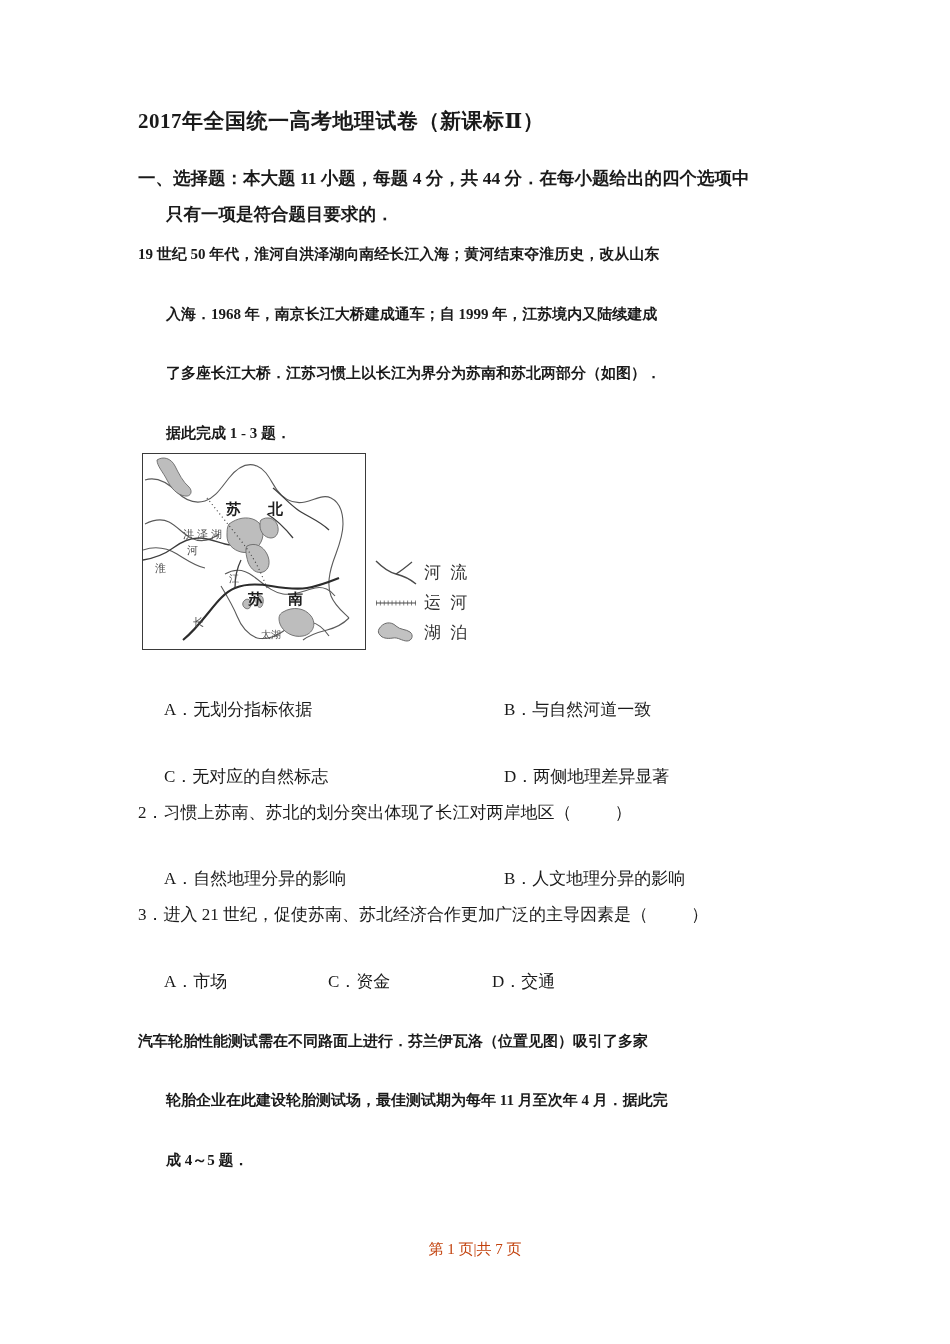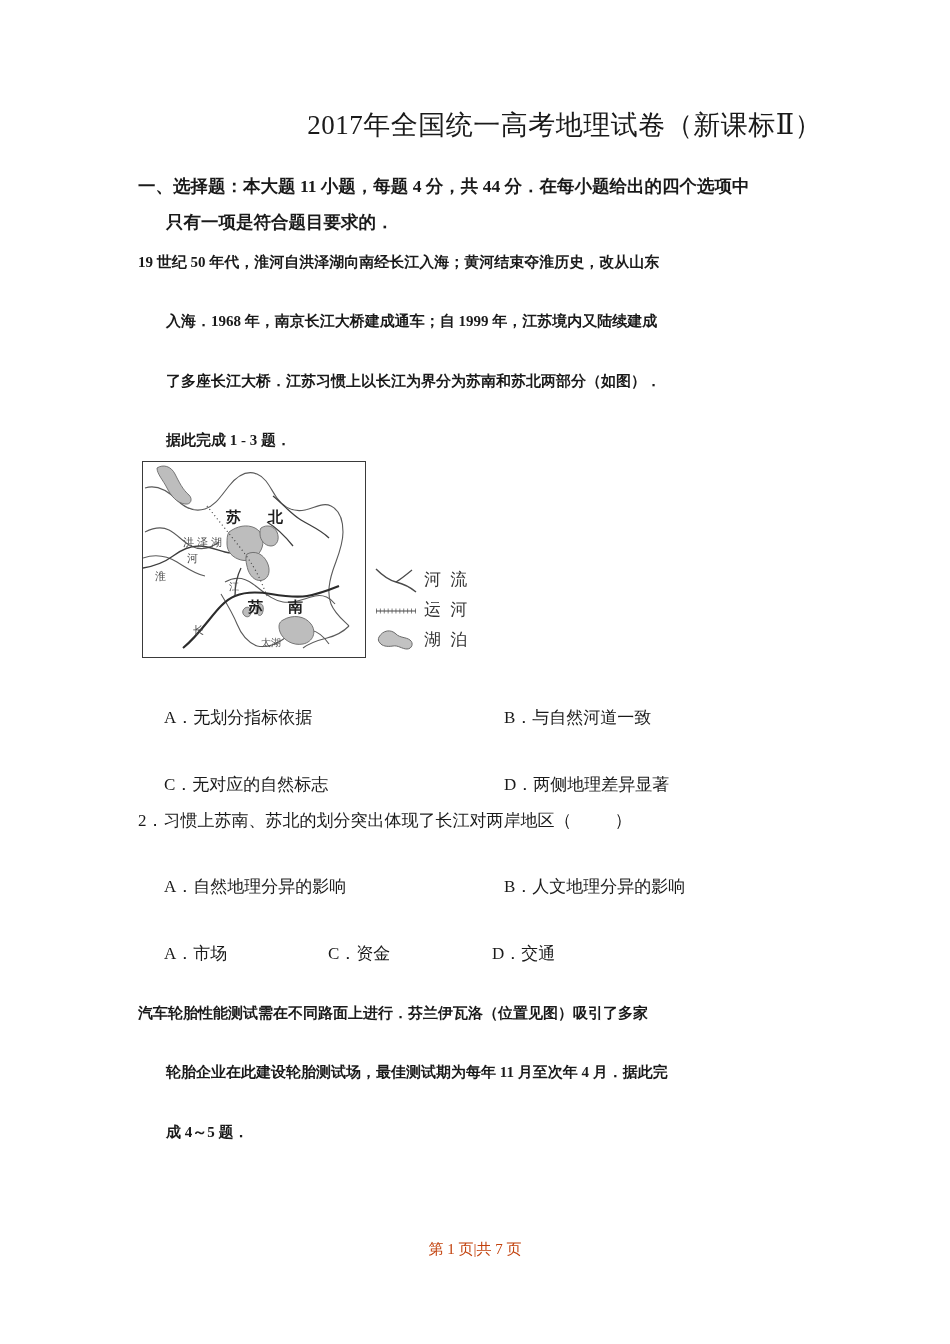--- a/index.html
+++ b/index.html
@@ -22,23 +22,23 @@
   }
   .content {
     position: absolute;
     left: 138px;
     top: 108px;
     width: 684px;
   }
 
   
   .doc-title {
-    font-weight: normal;
-    font-size: 27px;
-    text-align: right;
+    font-weight: bold;
+    font-size: 21px;
+    text-align: left;
     letter-spacing: 0.5px;
     margin: 0 0 26px 0;
     line-height: 1.3;
   }
 
   
   .section-head {
     font-weight: bold;
     font-size: 17.5px;
     line-height: 2.05;
@@ -304,20 +304,23 @@
       <span>2．习惯上苏南、苏北的划分突出体现了长江对两岸地区（</span><span class="paren">&nbsp;&nbsp;&nbsp;</span><span>）</span>
     </p>
 
     <div class="opts two-col">
       <div class="opt-row">
         <span class="opt">A．自然地理分异的影响</span>
         <span class="opt">B．人文地理分异的影响</span>
       </div>
     </div>
 
+    <p class="q-stem">
+      <span>3．进入 21 世纪，促使苏南、苏北经济合作更加广泛的主导因素是（</span><span class="paren">&nbsp;&nbsp;&nbsp;</span><span>）</span>
+    </p>
 
     <div class="opts four-col">
       <div class="opt-row">
         <span class="opt">A．市场</span>
         <span class="opt">C．资金</span>
         <span class="opt">D．交通</span>
       </div>
     </div>
 
     <div class="gap-md"></div>

